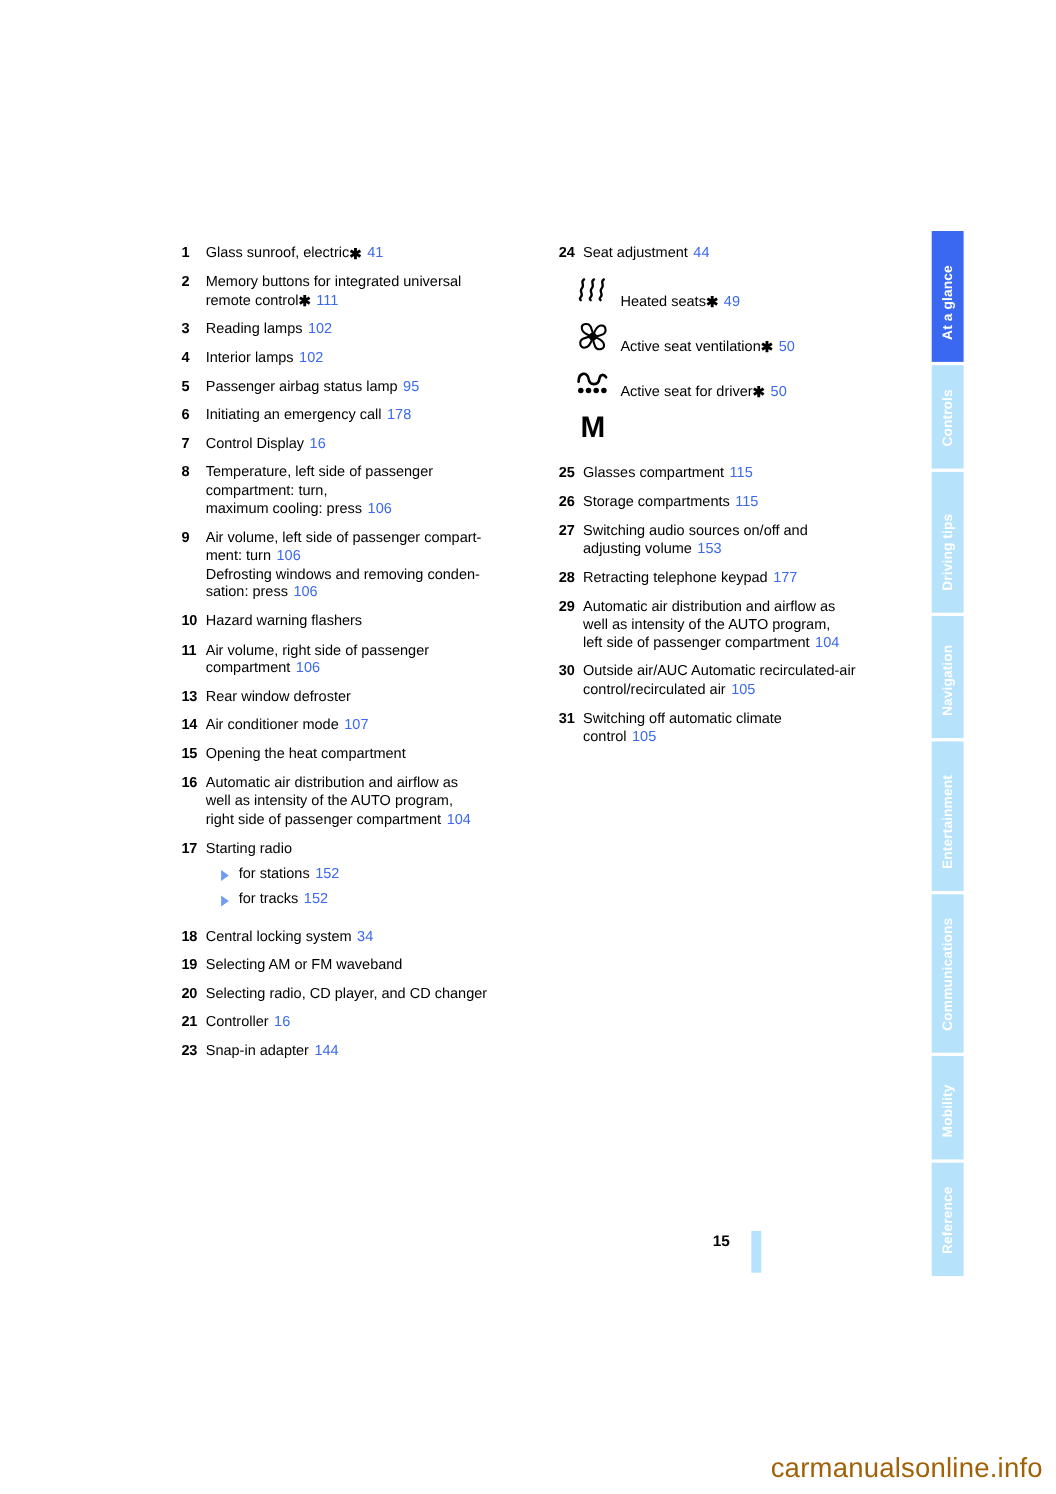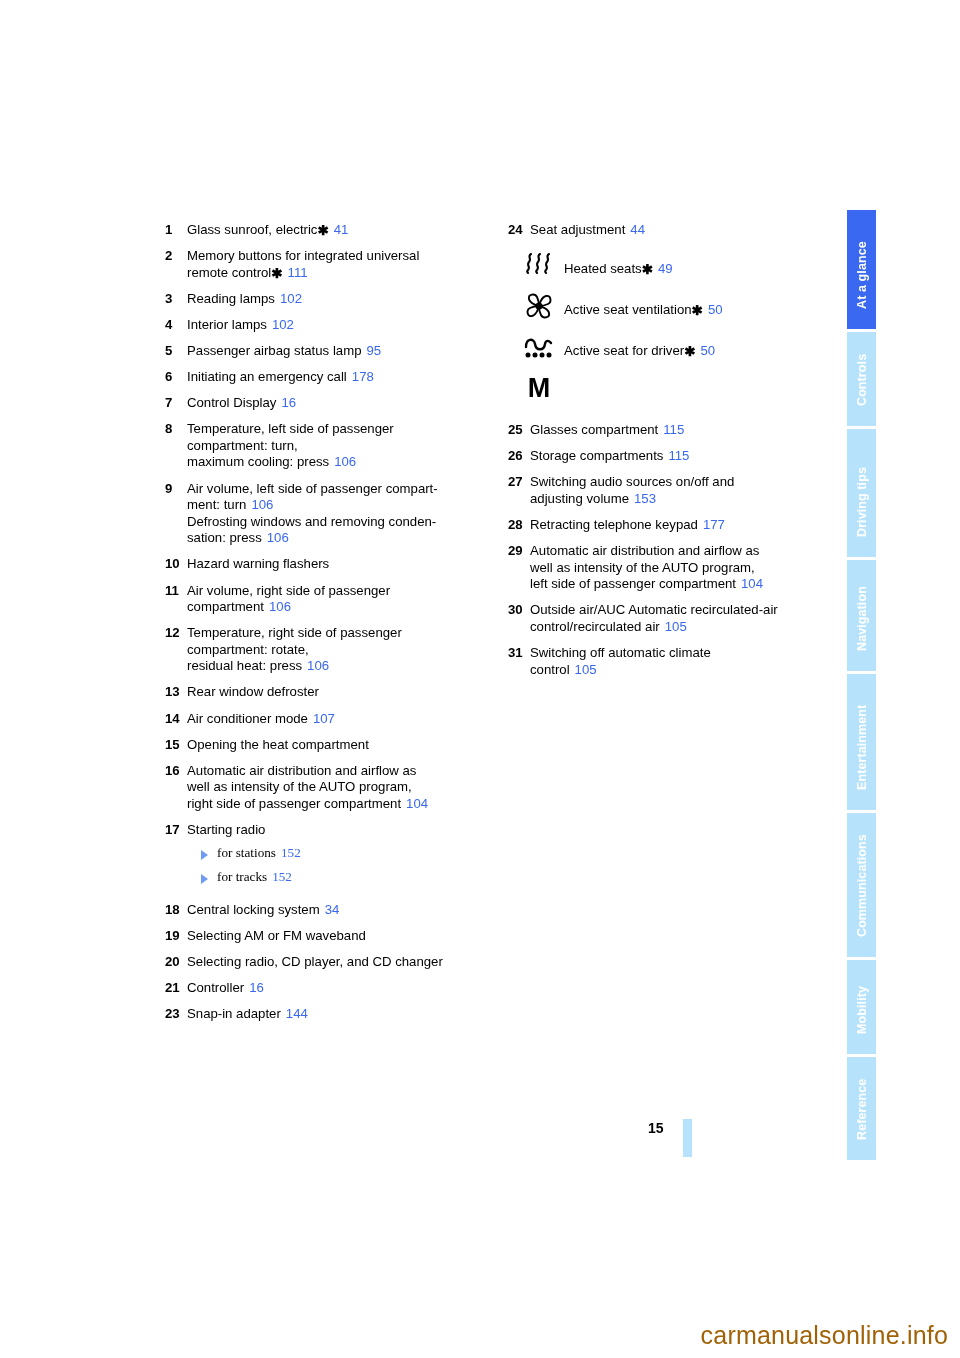--- a/index.html
+++ b/index.html
@@ -88,42 +88,42 @@
     vertical-align: baseline;
     position: relative;
     top: 1px;
   }
   .menukey {
     font-weight: bold;
     letter-spacing: 0.3px;
   }
 
   
-  .subs { margin-top: 6.5px; font-family: Liberation Serif, serif; }
+  .subs { margin-top: 6.5px; }
   .sub {
     display: flex;
     align-items: flex-start;
     margin-bottom: 7px;
     padding-left: 14px;
     font-size: 13.2px;
     line-height: 16.6px;
   }
   .tri {
     flex: 0 0 auto;
     width: 0; height: 0;
     border-left: 7px solid #6f9bf5;
     border-top: 5px solid transparent;
     border-bottom: 5px solid transparent;
     margin: 5px 9px 0 0;
   }
 
   
   .icon-row {
     display: flex;
-    align-items: center;
+    align-items: flex-end;
     margin: 0 0 7px 0;
     font-size: 13.2px;
     line-height: 16.6px;
   }
   .icon-cell {
     flex: 0 0 56px;
     height: 34px;
     display: flex;
     align-items: center;
     justify-content: center;
@@ -261,28 +261,20 @@
         <div class="num">10</div>
         <div class="body">
           <div><span>Hazard warning flashers</span></div>
         </div>
       </div>
       <div class="entry">
         <div class="num">11</div>
         <div class="body">
           <div><span>Air volume, right side of passenger</span></div>
           <div><span>compartment</span><span class="pg">106</span></div>
-        </div>
-      </div>
-      <div class="entry">
-        <div class="num">12</div>
-        <div class="body">
-          <div><span>Temperature, right side of passenger</span></div>
-          <div><span>compartment: rotate,</span></div>
-          <div><span>residual heat: press</span><span class="pg">106</span></div>
         </div>
       </div>
       <div class="entry">
         <div class="num">13</div>
         <div class="body">
           <div><span>Rear window defroster</span></div>
         </div>
       </div>
       <div class="entry">
         <div class="num">14</div>

